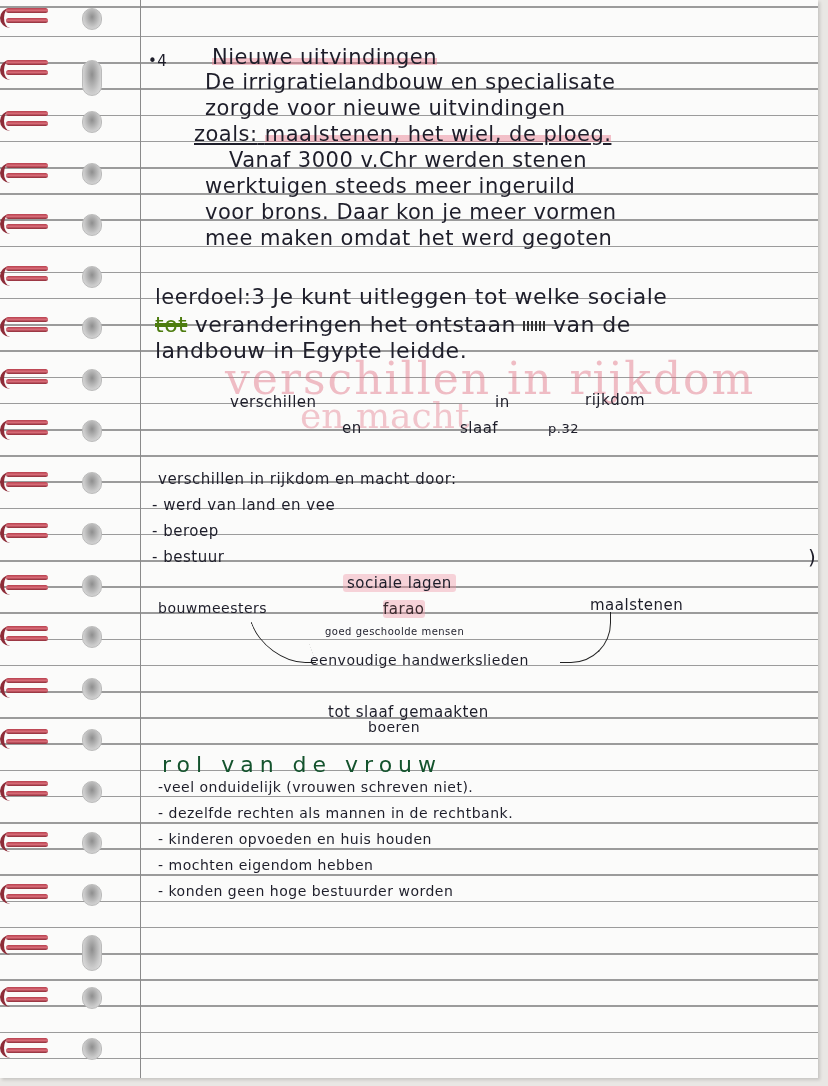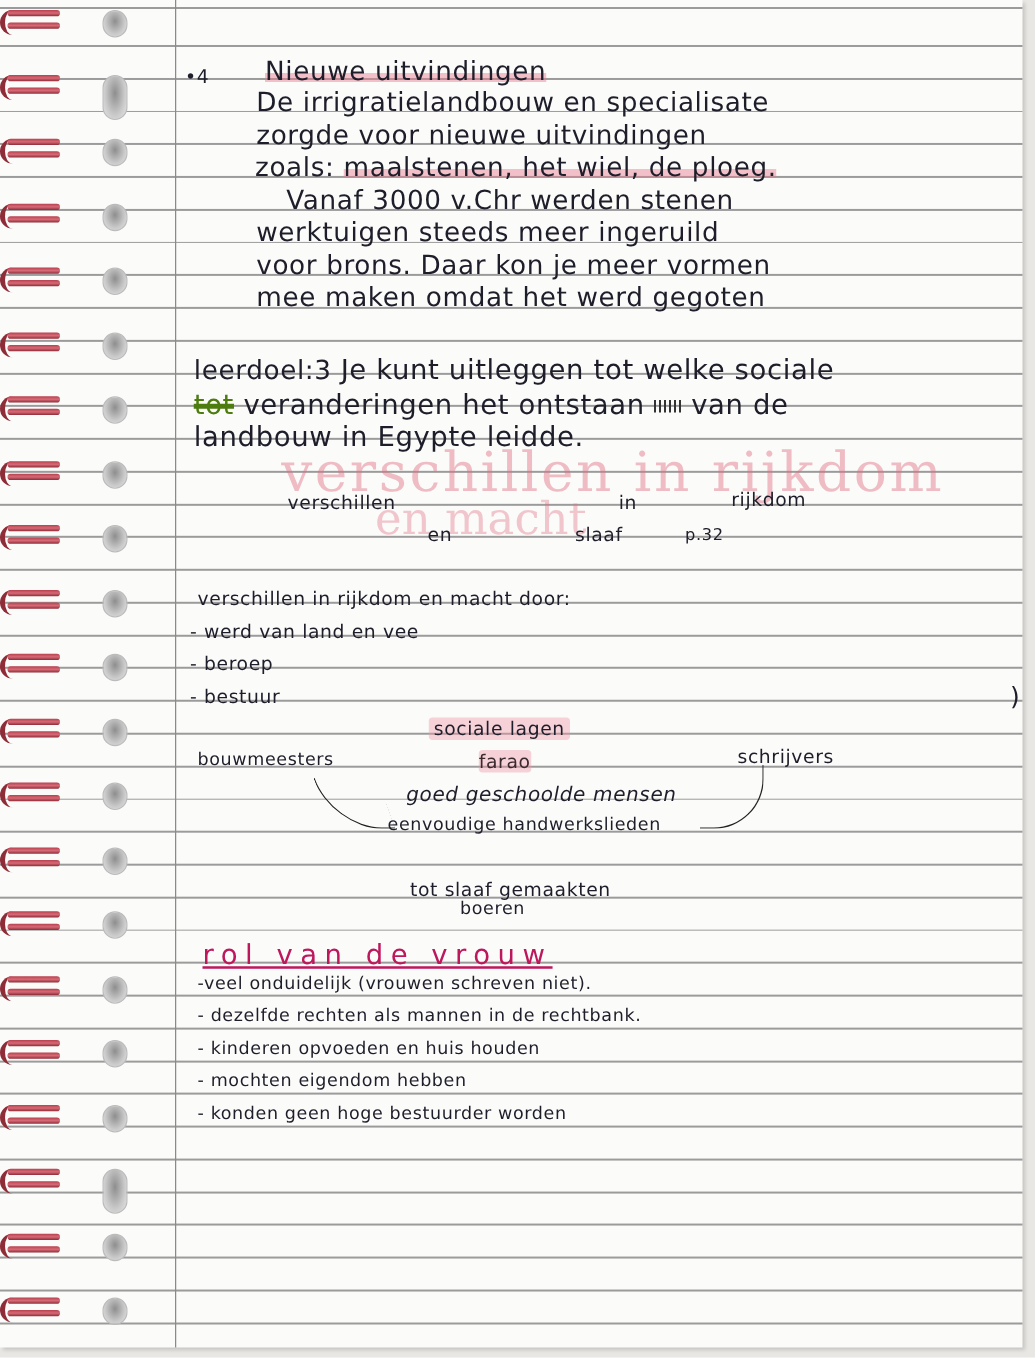--- a/index.html
+++ b/index.html
@@ -46,21 +46,21 @@
     font-family: "DejaVu Sans", sans-serif;
     white-space:nowrap; letter-spacing:0.5px;
   }
   .big { font-size:21px; }
   .med { font-size:22px; }
   .sm  { font-size:15px; }
   .pink-hl {
     background:linear-gradient(to bottom, transparent 55%, rgba(232,120,140,0.45) 55%, rgba(232,120,140,0.45) 85%, transparent 85%);
   }
   .pink-bg { background:rgba(240,150,165,0.4); border-radius:3px; }
-  .pink-text { color:#be185d;text-decoration:underline; }
+  .pink-text { color:#14532d; }
   .ghost {
     position:absolute; left:225px; top:353px; font-size:44px; color:rgba(225,110,130,0.45);
     font-family:"DejaVu Serif", serif; white-space:nowrap; letter-spacing:2px;
   }
   .ghost2 {
     position:absolute; left:300px; top:395px; font-size:36px; color:rgba(225,110,130,0.38);
     font-family:"DejaVu Serif", serif; white-space:nowrap;
   }
   .strike { text-decoration:line-through; text-decoration-thickness:4px; color:#4d7c0f; }
   .scribble { display:inline-block; width:22px; height:10px; background:repeating-linear-gradient(90deg,#333 0 2px,transparent 2px 4px); vertical-align:middle; }
@@ -189,21 +189,21 @@
       <div class="arc"></div>
       <div class="wire1"></div>
       <div class="wire2"></div>
     </div>
   </div>
 
 <div class="ink sm" style="left:148px;top:52px;">•4</div>
 <div class="ink big pink-hl" style="left:212px;top:45px;">Nieuwe uitvindingen</div>
 <div class="ink big" style="left:205px;top:70px;">De irrigratielandbouw en specialisate</div>
 <div class="ink big" style="left:205px;top:96px;">zorgde voor nieuwe uitvindingen</div>
-<div class="ink big" style="left:204px;top:122px;">
+<div class="ink big" style="left:194px;top:122px;text-decoration:underline;">
   <span>zoals:</span>
   <span class="pink-hl">maalstenen, het wiel, de ploeg.</span>
 </div>
 <div class="ink big" style="left:205px;top:148px;margin-left:24px;">Vanaf 3000 v.Chr werden stenen</div>
 <div class="ink big" style="left:205px;top:174px;">werktuigen steeds meer ingeruild</div>
 <div class="ink big" style="left:205px;top:200px;">voor brons. Daar kon je meer vormen</div>
 <div class="ink big" style="left:205px;top:226px;">mee maken omdat het werd gegoten</div>
 
 <div class="ink big" style="left:155px;top:284px;">
   <span>leerdoel:3</span>
@@ -226,23 +226,23 @@
 <div class="ink sm" style="left:460px;top:419px;">slaaf</div>
 <div class="ink sm" style="left:548px;top:421px;font-size:13px;">p.32</div>
 
 <div class="ink sm" style="left:158px;top:470px;">verschillen in rijkdom en macht door:</div>
 <div class="ink sm" style="left:152px;top:496px;">- werd van land en vee</div>
 <div class="ink sm" style="left:152px;top:522px;">- beroep</div>
 <div class="ink sm" style="left:152px;top:548px;">- bestuur</div>
 
 <div class="ink sm pink-bg" style="left:343px;top:574px;padding:0 4px;">sociale lagen</div>
 <div class="ink sm" style="left:158px;top:600px;font-size:14px;">bouwmeesters</div>
-<div class="ink sm" style="left:590px;top:596px;">schrijvers</div>
+<div class="ink sm" style="left:590px;top:596px;">maalstenen</div>
 <div class="ink sm pink-bg" style="left:383px;top:600px;color:#3a2a2e;">farao</div>
-<div class="ink sm" style="left:325px;top:626px;font-size:16px;font-style:italic;">goed geschoolde mensen</div>
+<div class="ink sm" style="left:325px;top:626px;font-size:10px;">goed geschoolde mensen</div>
 <div class="ink sm" style="left:310px;top:652px;font-size:14px;">eenvoudige handwerkslieden</div>
 <div class="ink sm" style="left:368px;top:678px;font-size:14px;margin-top:41px;">boeren</div>
 <div class="ink sm" style="left:328px;top:703px;">tot slaaf gemaakten</div>
 <div class="bracket-left"></div>
 <div class="bracket-right"></div>
 
 <div class="ink med pink-text" style="left:162px;top:752px;letter-spacing:6px;">rol van de vrouw</div>
 <div class="ink sm" style="left:158px;top:779px;font-size:14px;">-veel onduidelijk (vrouwen schreven niet).</div>
 <div class="ink sm" style="left:158px;top:805px;font-size:14px;">- dezelfde rechten als mannen in de rechtbank.</div>
 <div class="ink sm" style="left:158px;top:831px;font-size:14px;">- kinderen opvoeden en huis houden</div>

